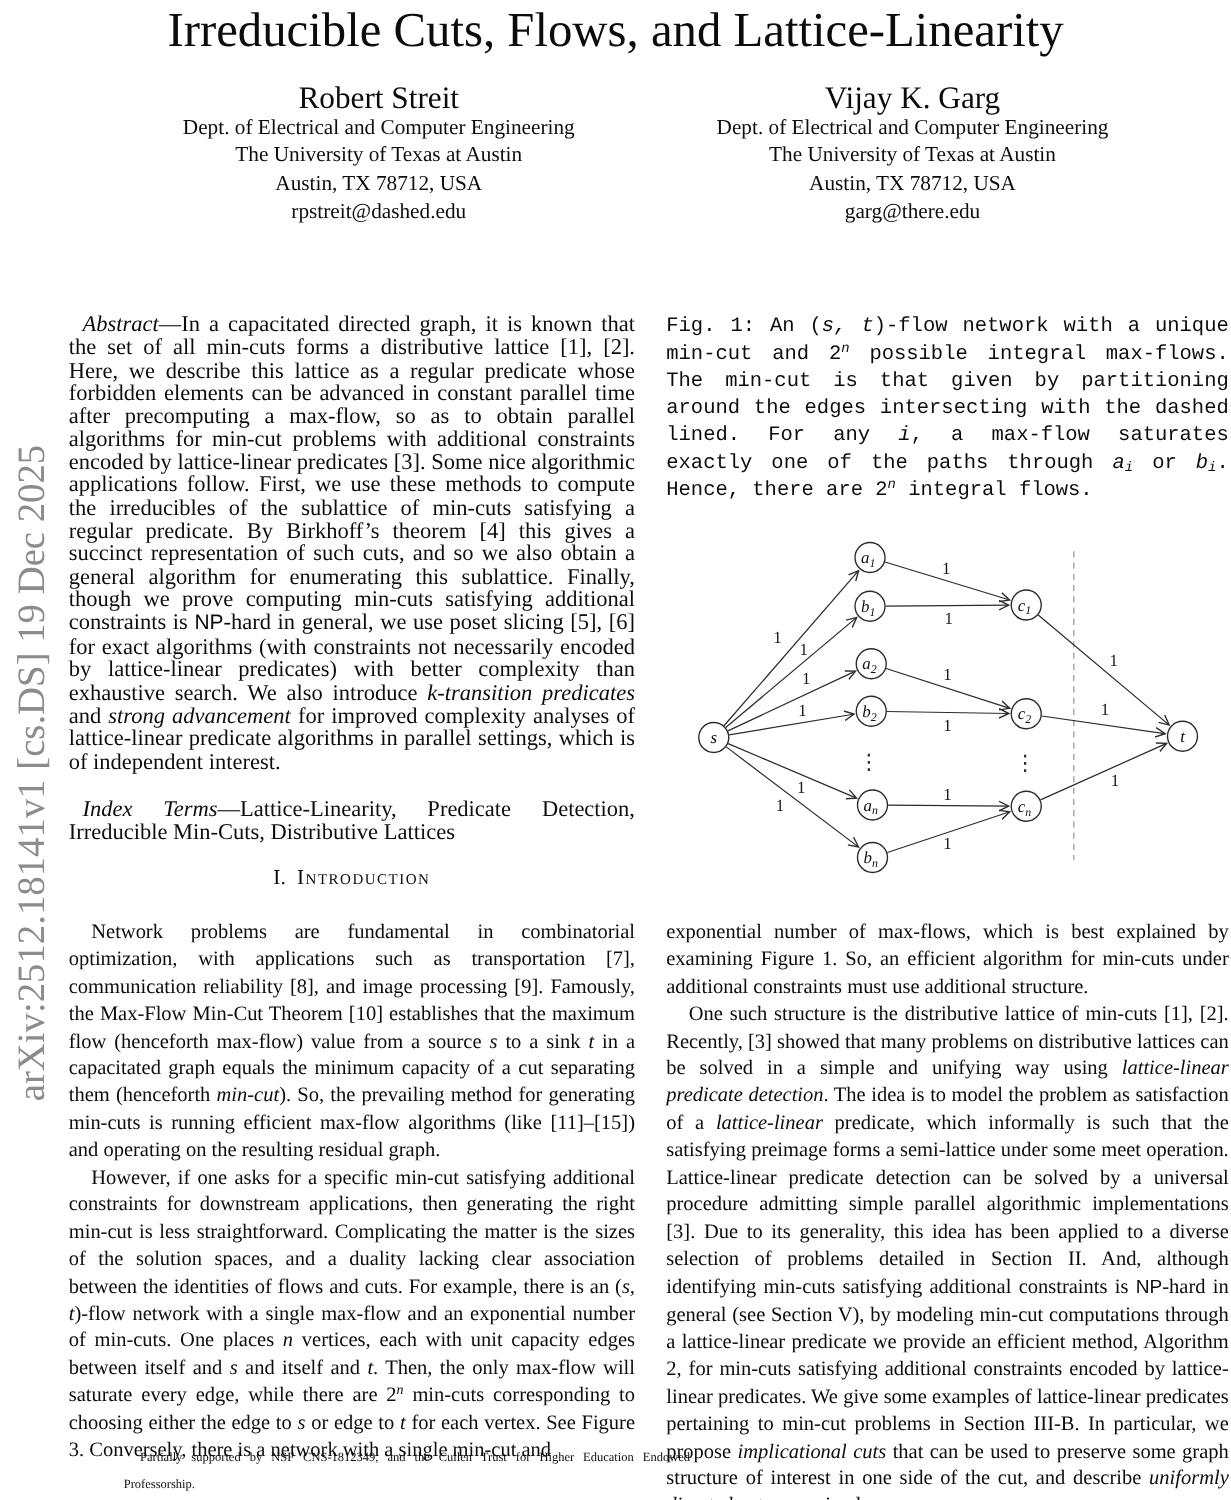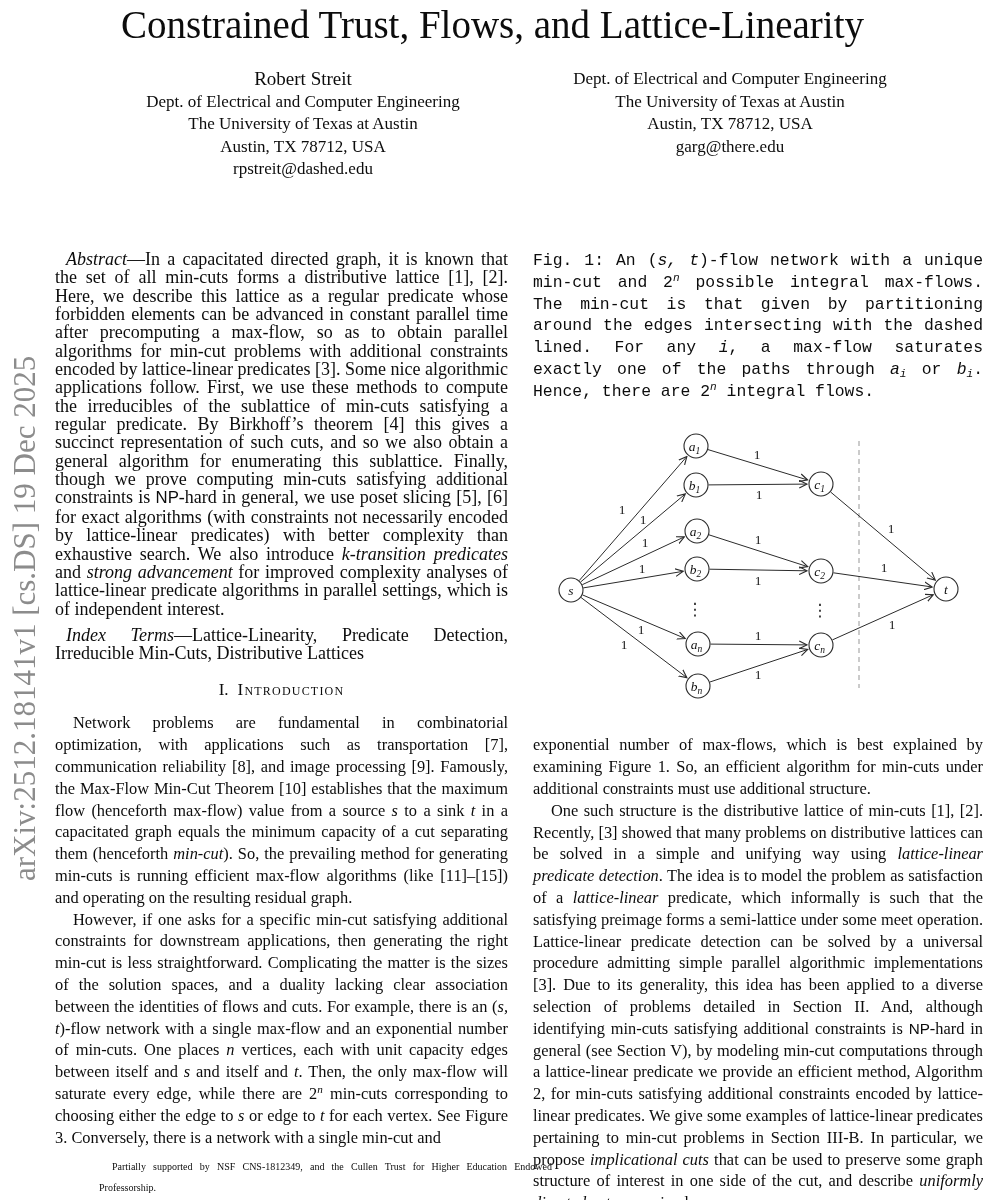--- a/index.html
+++ b/index.html
@@ -20,34 +20,34 @@
 
   .title{
     position:absolute;top:2px;left:0;width:100%;margin:0;
     text-align:center;font-size:39px;font-weight:normal;
   }
 
   .author{position:absolute;top:68px;width:380px;text-align:center;
     font-size:17px;line-height:22.5px;}
   .author.a1{left:113px;}
   .author.a2{left:540px;}
-  .author .name{font-size:19px;font-family:Liberation Serif, serif;}
+  .author .name{font-size:25px;font-family:Liberation Serif, serif;}
   .author .aff{}
 
   .col{position:absolute;top:250px;text-align:justify;
     font-size:16.4px;line-height:21.8px;}
   .col.leftc{left:55px;width:453px;}
   .col.rightc{left:533px;width:450px;}
 
   p{margin:0;}
   .abstract,.index-terms{
     font-weight:normal;font-size:18px;line-height:18.35px;text-indent:11px;
   }
-  .index-terms{margin-top:8px;}
-  .sec-heading{text-align:center;margin-top:16px;margin-bottom:12px;
+  .index-terms{margin-top:20px;}
+  .sec-heading{text-align:center;margin-top:16px;margin-bottom:22px;
     font-size:17px;text-indent:0;}
   .sec-heading .sc{font-variant:small-caps;letter-spacing:1.2px;padding-left:9px;}
   .para{text-indent:18px;}
   .para.noindent{text-indent:0;}
 
   .caption{margin-bottom:0;font-family:Liberation Mono, monospace;}
   .figure-wrap{margin-top:20px;margin-bottom:14px;text-align:center;}
 
   .footnote{
     position:absolute;left:55px;top:1157px;width:453px;
@@ -60,31 +60,32 @@
   .sup{font-size:0.68em;vertical-align:0.5em;line-height:0;}
   .subs{font-size:0.68em;vertical-align:-0.25em;line-height:0;}
 </style>
 </head>
 <body>
 
 <div class="page">
 
   <div class="banner">arXiv:2512.18141v1  [cs.DS]  19 Dec 2025</div>
 
-  <h1 class="title">Constrained Trust, Flows, and Lattice-Linearity</h1>
+  <h1 class="title">Irreducible Cuts, Flows, and Lattice-Linearity</h1>
 
   <div class="author a1">
     <div class="name">Robert Streit</div>
     <div class="aff">Dept. of Electrical and Computer Engineering</div>
     <div class="aff">The University of Texas at Austin</div>
     <div>Austin, TX 78712, USA</div>
     <div>rpstreit@dashed.edu</div>
   </div>
 
   <div class="author a2">
+    <div class="name">Vijay K. Garg</div>
     <div class="aff">Dept. of Electrical and Computer Engineering</div>
     <div class="aff">The University of Texas at Austin</div>
     <div>Austin, TX 78712, USA</div>
     <div>garg@there.edu</div>
   </div>
 
   <div class="col leftc">
     <p class="abstract"><span class="it">Abstract</span><span>—In a capacitated directed graph, it is known that the set of all min-cuts forms a distributive lattice [1], [2]. Here, we describe this lattice as a regular predicate whose forbidden elements can be advanced in constant parallel time after precomputing a max-flow, so as to obtain parallel algorithms for min-cut problems with additional constraints encoded by lattice-linear predicates [3]. Some nice algorithmic applications follow. First, we use these methods to compute the irreducibles of the sublattice of min-cuts satisfying a regular predicate. By Birkhoff’s theorem [4] this gives a succinct representation of such cuts, and so we also obtain a general algorithm for enumerating this sublattice. Finally, though we prove computing min-cuts satisfying additional constraints is </span><span class="sans">NP</span><span>-hard in general, we use poset slicing [5], [6] for exact algorithms (with constraints not necessarily encoded by lattice-linear predicates) with better complexity than exhaustive search. We also introduce </span><span class="it">k-transition predicates</span><span> and </span><span class="it">strong advancement</span><span> for improved complexity analyses of lattice-linear predicate algorithms in parallel settings, which is of independent interest.</span></p>
     <p class="index-terms"><span class="it">Index Terms</span><span>—Lattice-Linearity, Predicate Detection, Irreducible Min-Cuts, Distributive Lattices</span></p>
     <div class="sec-heading">

